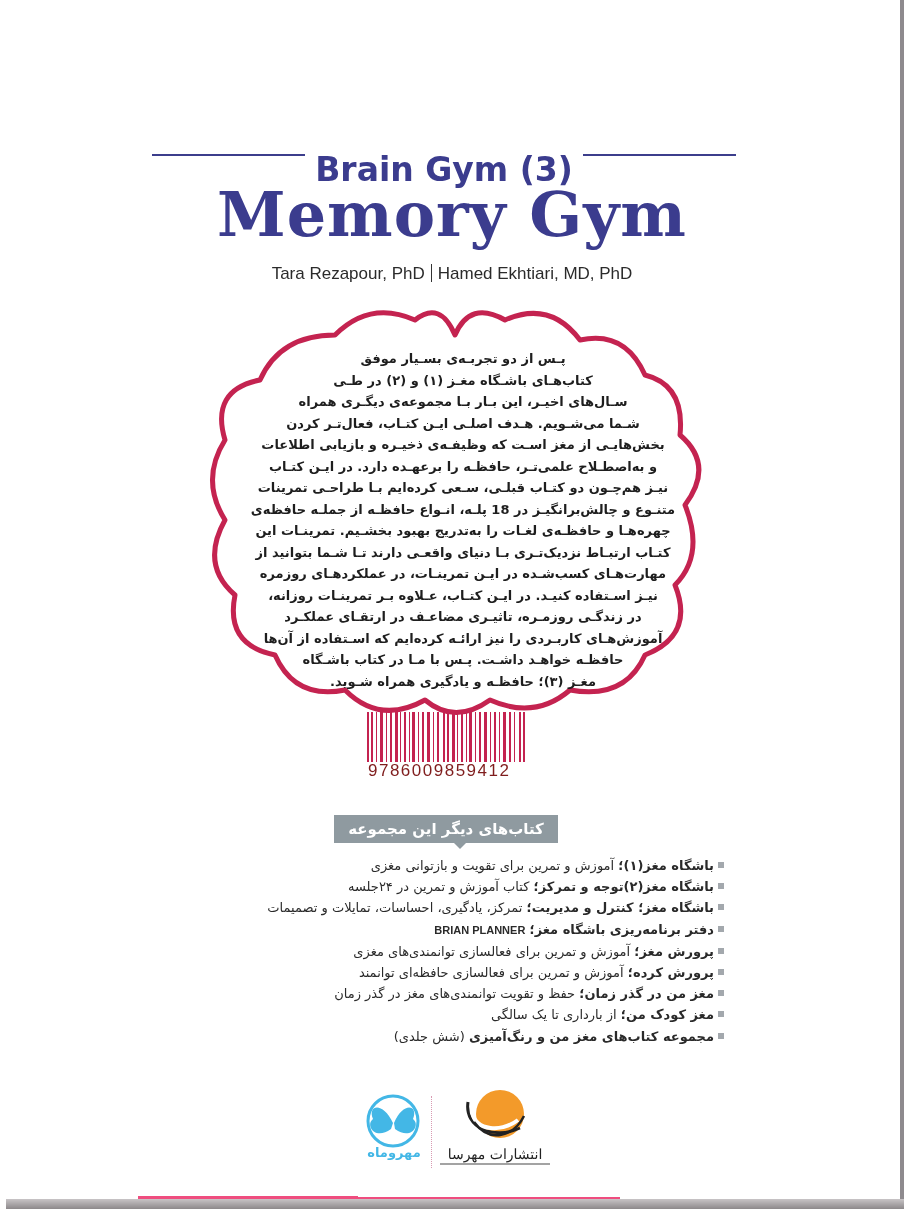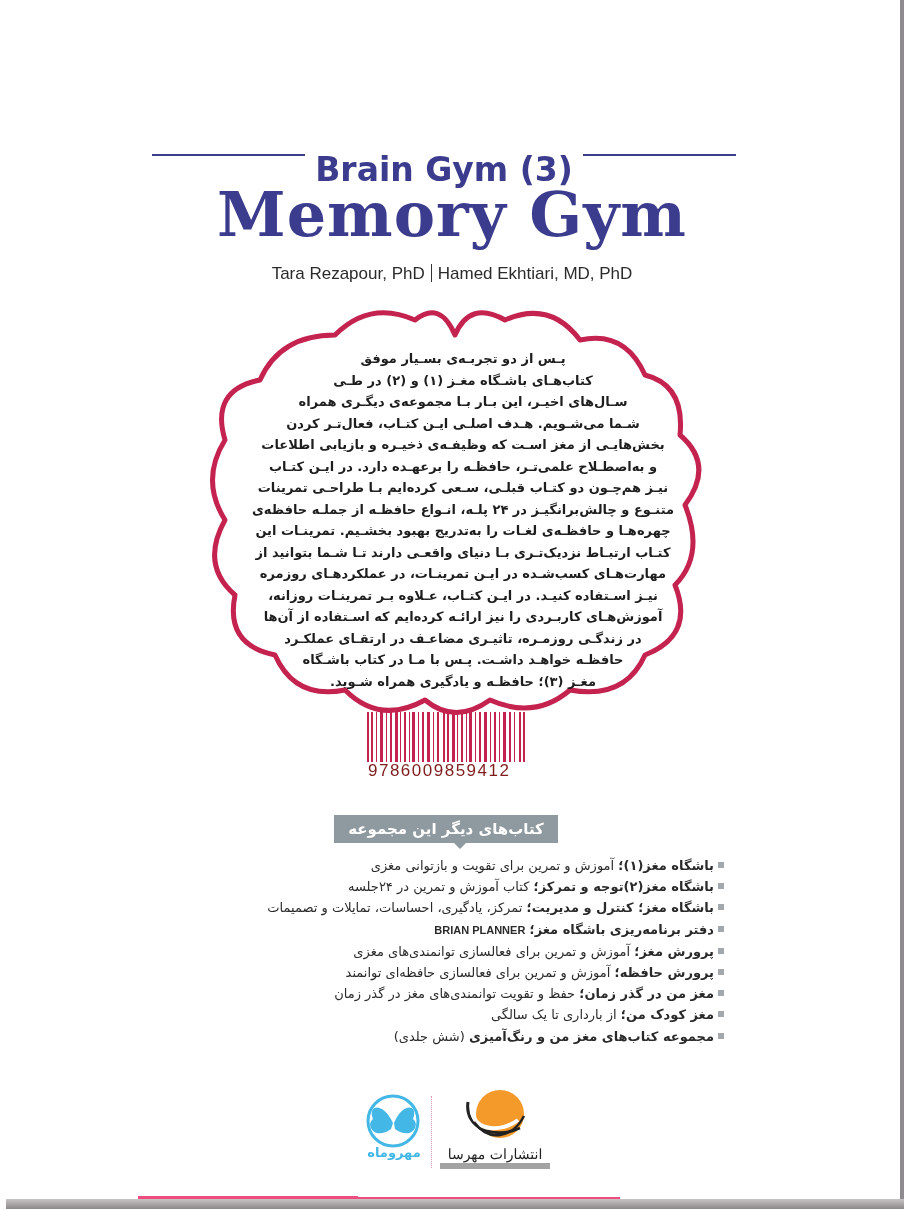--- a/index.html
+++ b/index.html
@@ -90,21 +90,21 @@
   .logo-mehromah { position: absolute; left: 353px; top: 1093px; width: 80px; }
   .logo-mehromah-text {
     position: absolute; left: 352px; top: 1145px; width: 84px; text-align: center; direction: rtl;
     color: #43b7e6; font-family: "DejaVu Sans", sans-serif; font-weight: bold; font-size: 13px;
   }
   .logo-divider { position: absolute; left: 431px; top: 1096px; width: 0; height: 72px; border-left: 1px dotted #d89ab2; }
   .logo-nashr { position: absolute; left: 454px; top: 1088px; width: 82px; height: 62px; }
   .logo-nashr-text {
     position: absolute; left: 440px; top: 1145px; width: 110px; text-align: center; direction: rtl;
     color: #222; font-family: "DejaVu Serif", serif; font-size: 14px;
-    border-bottom: 6px solid #a3a3a3; line-height: 18px;
+    border-bottom: 2px solid #a3a3a3; line-height: 18px;
   }
 </style>
 </head>
 <body>
 
 <div class="right-edge"></div>
 
 <div class="series-row">
   <div class="rule"></div>
   <div class="series-title">Brain Gym (3)</div>
@@ -139,27 +139,27 @@
 </svg>
 
 <div class="cloud-text">
   <span class="line">پـس از دو تجربـه‌ی بسـیار موفق</span>
   <span class="line">کتاب‌هـای باشـگاه مغـز (۱) و (۲) در طـی</span>
   <span class="line">سـال‌های اخیـر، این بـار بـا مجموعه‌ی دیگـری همراه</span>
   <span class="line">شـما می‌شـویم. هـدف اصلـی ایـن کتـاب، فعال‌تـر کردن</span>
   <span class="line">بخش‌هایـی از مغز اسـت که وظیفـه‌ی ذخیـره و بازیابی اطلاعات</span>
   <span class="line">و به‌اصطـلاح علمی‌تـر، حافظـه را برعهـده دارد. در ایـن کتـاب</span>
   <span class="line">نیـز هم‌چـون دو کتـاب قبلـی، سـعی کرده‌ایم بـا طراحـی تمرینات</span>
-  <span class="line">متنـوع و چالش‌برانگیـز در ۲۴ پلـه، انـواع حافظـه از جملـه حافظه‌ی</span>
+  <span class="line">متنـوع و چالش‌برانگیـز در 18 پلـه، انـواع حافظـه از جملـه حافظه‌ی</span>
   <span class="line">چهره‌هـا و حافظـه‌ی لغـات را به‌تدریج بهبود بخشـیم. تمرینـات این</span>
   <span class="line">کتـاب ارتبـاط نزدیک‌تـری بـا دنیای واقعـی دارند تـا شـما بتوانید از</span>
   <span class="line">مهارت‌هـای کسب‌شـده در ایـن تمرینـات، در عملکردهـای روزمره</span>
   <span class="line">نیـز اسـتفاده کنیـد. در ایـن کتـاب، عـلاوه بـر تمرینـات روزانه،</span>
+  <span class="line">در زندگـی روزمـره، تاثیـری مضاعـف در ارتقـای عملکـرد</span>
   <span class="line">آموزش‌هـای کاربـردی را نیز ارائـه کرده‌ایم که اسـتفاده از آن‌ها</span>
-  <span class="line">در زندگـی روزمـره، تاثیـری مضاعـف در ارتقـای عملکـرد</span>
   <span class="line">حافظـه خواهـد داشـت. پـس با مـا در کتاب باشـگاه</span>
   <span class="line">مغـز (۳)؛ حافظـه و یادگیری همراه شـوید.</span>
 </div>
 
 <svg class="barcode" viewBox="0 0 160 64">
   <g fill="#c42350">
     <rect x="0" y="0" width="2" height="64"></rect>
       <rect x="4" y="0" width="2" height="64"></rect>
     <rect x="9" y="0" width="1" height="52"></rect>
       <rect x="13" y="0" width="3" height="52"></rect>
@@ -201,21 +201,21 @@
   <span>کتاب‌های دیگر این مجموعه</span>
   <div class="pointer"></div>
 </div>
 
 <ul class="book-list">
   <li><span class="bullet"></span><span class="bold">باشگاه مغز(۱)؛</span><span> آموزش و تمرین برای تقویت و بازتوانی مغزی</span></li>
   <li><span class="bullet"></span><span class="bold">باشگاه مغز(۲)توجه و تمرکز؛</span><span> کتاب آموزش و تمرین در ۲۴جلسه</span></li>
   <li><span class="bullet"></span><span class="bold">باشگاه مغز؛ کنترل و مدیریت؛</span><span> تمرکز، یادگیری، احساسات، تمایلات و تصمیمات</span></li>
   <li><span class="bullet"></span><span class="bold">دفتر برنامه‌ریزی باشگاه مغز؛</span> <span class="latin">BRIAN PLANNER</span></li>
   <li><span class="bullet"></span><span class="bold">پرورش مغز؛</span><span> آموزش و تمرین برای فعالسازی توانمندی‌های مغزی</span></li>
-  <li><span class="bullet"></span><span class="bold">پرورش حافظه؛</span><span> آموزش و تمرین برای فعالسازی حافظه‌ای توانمند</span></li>
+  <li><span class="bullet"></span><span class="bold">پرورش کرده؛</span><span> آموزش و تمرین برای فعالسازی حافظه‌ای توانمند</span></li>
   <li><span class="bullet"></span><span class="bold">مغز من در گذر زمان؛</span><span> حفظ و تقویت توانمندی‌های مغز در گذر زمان</span></li>
   <li><span class="bullet"></span><span class="bold">مغز کودک من؛</span><span> از بارداری تا یک سالگی</span></li>
   <li><span class="bullet"></span><span class="bold">مجموعه کتاب‌های مغز من و رنگ‌آمیزی</span><span> (شش جلدی)</span></li>
 </ul>
 
 <svg class="logo-mehromah" width="80" height="56" viewBox="0 0 80 56">
   <circle cx="40" cy="28" r="25" fill="none" stroke="#43b7e6" stroke-width="3"></circle>
   <path d="M40 30 C 30 8, 14 12, 20 26 C 12 32, 22 48, 38 36 Z" fill="#43b7e6"></path>
   <path d="M41 30 C 50 8, 66 12, 60 26 C 68 32, 58 48, 42 36 Z" fill="#43b7e6"></path>
 </svg>

